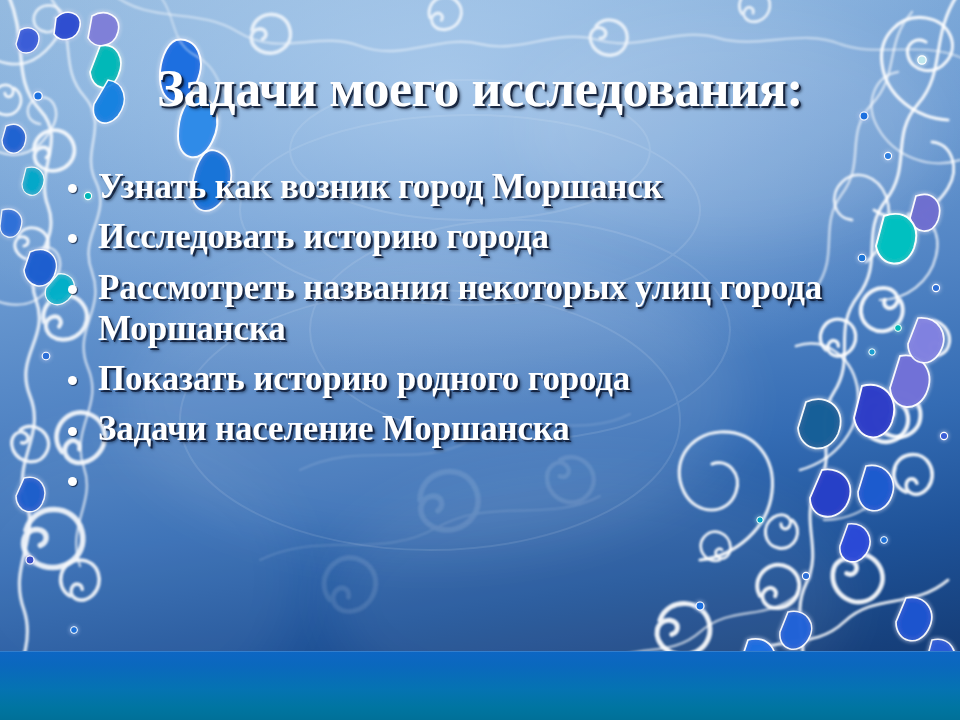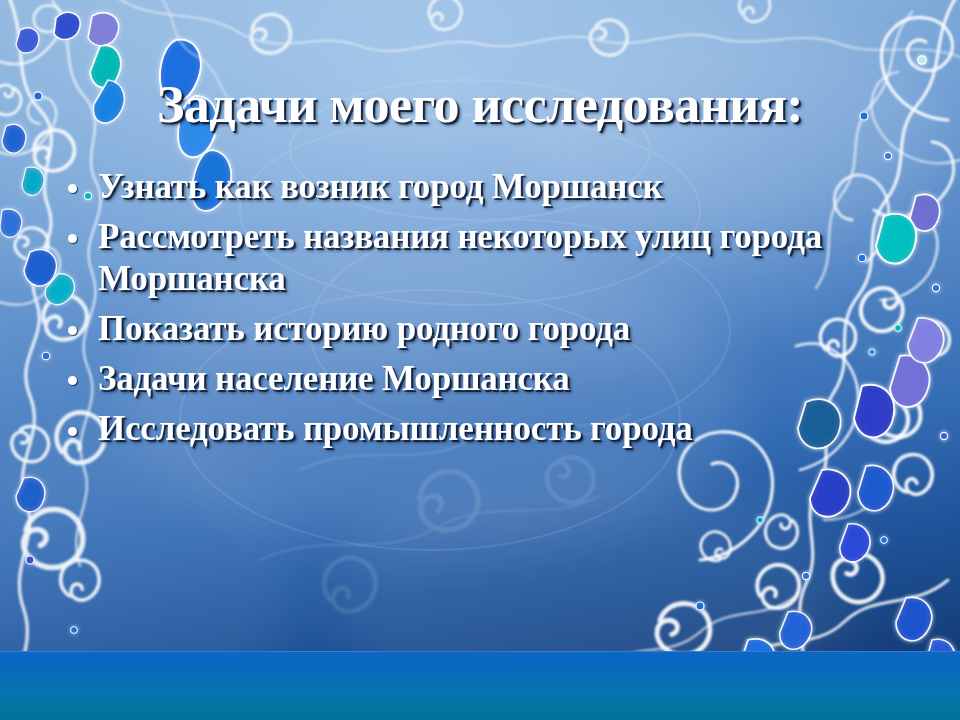--- a/index.html
+++ b/index.html
@@ -61,21 +61,20 @@
     text-align: center;
     color: #ffffff;
     font-size: 52px;
     font-weight: bold;
     letter-spacing: -0.5px;
     line-height: 1.02;
     white-space: nowrap;
     text-shadow:
        2px 2px 0 rgba(10,22,48,0.80),
        3px 3px 3px rgba(5,15,35,0.55);
-    margin-top: 16px;
   }
 
   .bullet-list {
     position: absolute;
     left: 38px;
     top: 150px;
     width: 880px;
     margin: 16px;
     padding: 0;
     list-style: none;
@@ -284,31 +283,34 @@
 
     <div class="slide-title">Задачи моего исследования:</div>
 
     <ul class="bullet-list">
       <li class="bullet-item">
         <span class="dot"></span>
         <span class="txt">Узнать как возник город Моршанск</span>
       </li>
       <li class="bullet-item">
         <span class="dot"></span>
+        <span class="txt">Исследовать историю города</span>
+      </li>
+      <li class="bullet-item">
+        <span class="dot"></span>
         <span class="txt">Рассмотреть названия некоторых улиц города Моршанска</span>
       </li>
       <li class="bullet-item">
         <span class="dot"></span>
         <span class="txt">Показать историю родного города</span>
       </li>
       <li class="bullet-item">
         <span class="dot"></span>
         <span class="txt">Задачи население Моршанска</span>
       </li>
       <li class="bullet-item">
         <span class="dot"></span>
-        <span class="txt">Исследовать промышленность города</span>
       </li>
     </ul>
   </div>
 
   <div class="bottom-band"></div>
 </div>
 
 </body></html>

